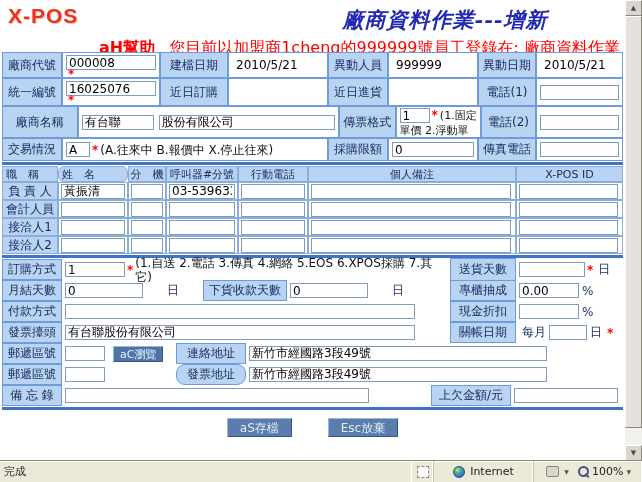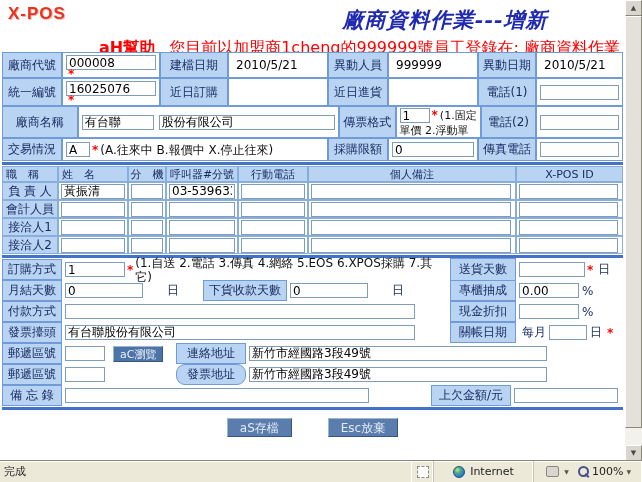--- a/index.html
+++ b/index.html
@@ -2,21 +2,21 @@
 <html><head>
 <meta charset="utf-8">
 <style>
   html,body{margin:0;padding:0;}
   body{width:642px;height:482px;overflow:hidden;background:#fff;
        font-family:"DejaVu Sans","Liberation Sans",sans-serif;font-size:12px;color:#000;}
   .page{position:relative;width:642px;height:482px;background:#fff;}
 
   
   .logo{position:absolute;left:8px;top:4px;font-family:"Liberation Sans",sans-serif;
-        font-size:17px;font-weight:800;color:#e8331f;letter-spacing:1px;text-shadow:1px 1px 0 #f6b9ad;}
+        font-size:21px;font-weight:800;color:#e8331f;letter-spacing:1px;text-shadow:1px 1px 0 #f6b9ad;}
   .title{position:absolute;left:280px;top:6px;width:330px;text-align:center;
          font-family:"DejaVu Serif","Liberation Serif",serif;font-style:italic;font-weight:bold;
          font-size:21px;color:#2029b2;letter-spacing:1px;}
   .helpline{position:absolute;right:22px;top:38px;color:#f00;font-size:16px;white-space:nowrap;}
   .helpline .hl{font-weight:bold;margin-right:14px;cursor:pointer;}
 
   
   .form{position:absolute;left:2px;top:52px;width:621px;}
   .row{display:flex;align-items:stretch;}
   .cell{box-sizing:border-box;border:1px solid #6f9bd8;}
@@ -158,21 +158,21 @@
       <div class="cell fld" style="width:87px;">
         <input class="tb" style="width: 79px;" value="">
       </div>
     </div>
 
     <div class="strip"></div>
 
     <div>
       <div class="row" style="height:16px;">
         <div class="tc th" style="width:56px;justify-content:space-between;padding:0 3px;">職　稱</div>
-        <div class="tc th" style="width:70px;justify-content:space-between;padding:0 3px;">姓　名</div>
+        <div class="tc th" style="width:70px;justify-content:space-between;padding:0 3px;border-radius:6px;">姓　名</div>
         <div class="tc th" style="width:38px;">分　機</div>
         <div class="tc th" style="width:72px;">呼叫器#分號</div>
         <div class="tc th" style="width:70px;">行動電話</div>
         <div class="tc th" style="width:208px;">個人備注</div>
         <div class="tc th" style="width:107px;">X-POS ID</div>
       </div>
 
       <div class="row" style="height:18px;">
         <div class="tc rolec" style="width:56px;">負 責 人</div>
         <div class="tc" style="width:70px;">

